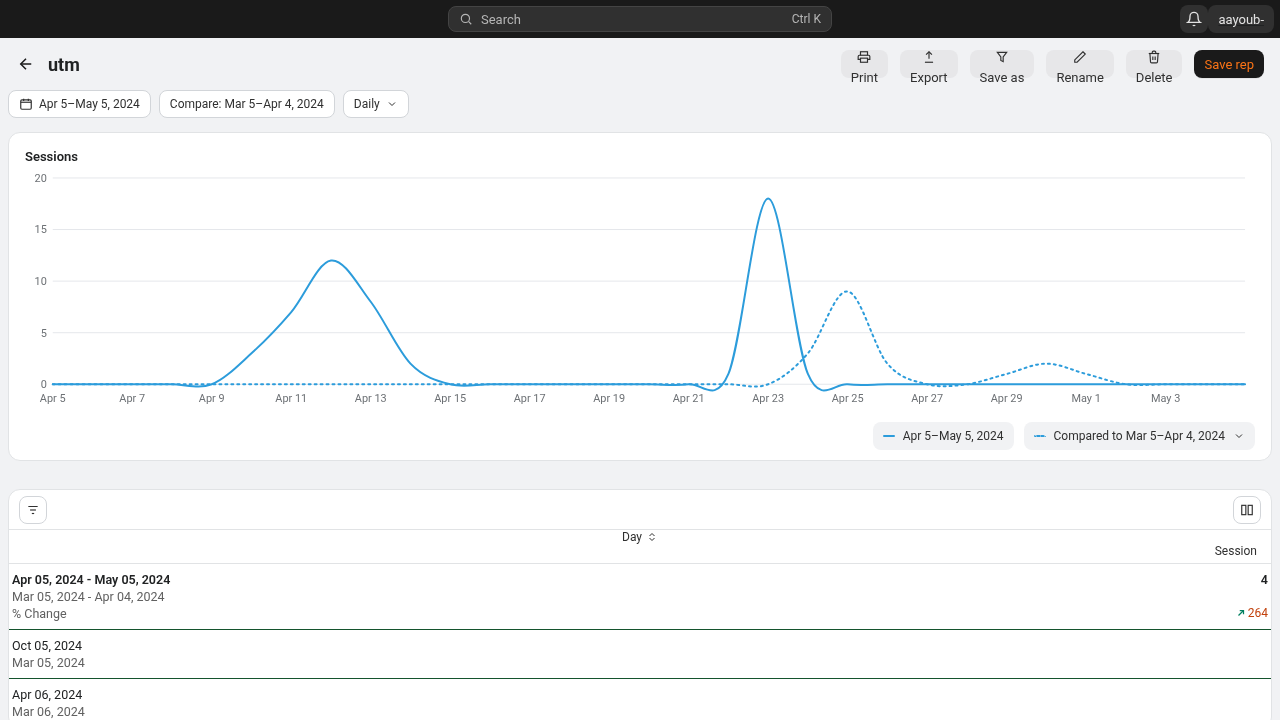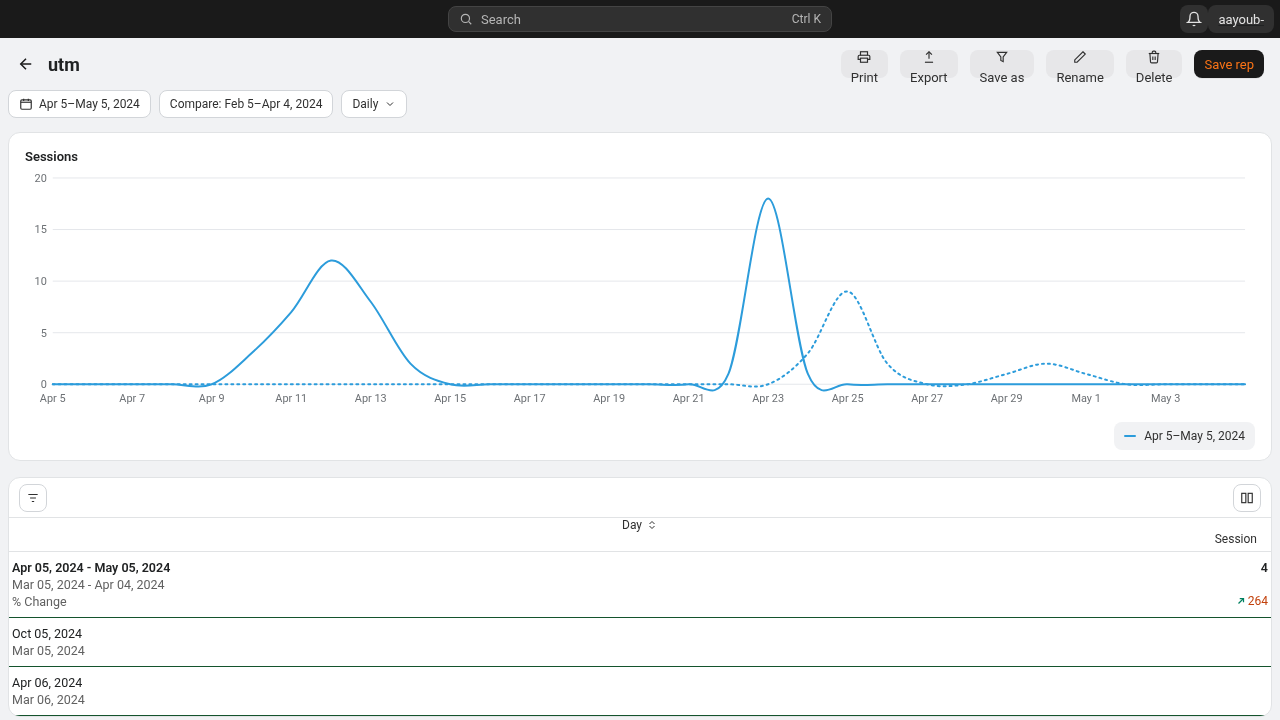--- a/index.html
+++ b/index.html
@@ -21,21 +21,21 @@
   .actbtn { height: 28px; background: #fff; border: 1px solid #00000010; border-radius: 8px; padding: 0 10px; display: flex; align-items: center; gap: 6px; font-size: 13px; color: #303030; box-shadow: 0 1px 0 rgba(0,0,0,.05); cursor: pointer; }
   .actbtn.light { background: #e7e7e9; border: none; box-shadow: none; flex-direction: column; }
   .actbtn.dark  { background: #1a1a1a; color: #f97316; border: none; }
   .actbtn svg { flex: none; }
 
   
   .filterrow { padding: 0 8px 14px 8px; display: flex; gap: 8px; }
   .pill { height: 28px; background: #fff; border: 1px solid #d2d5d9; border-radius: 8px; padding: 0 10px; display: flex; align-items: center; gap: 6px; font-size: 12px; color: #303030; }
 
   
-  .card { background: #fff; border: 1px solid #e1e3e5; border-radius: 12px; margin: 0 8px 16px 8px; }
+  .card { background: #fff; border: 1px solid #e1e3e5; border-radius: 12px; margin: 0 8px 28px 8px; }
   .chartcard { padding: 16px 16px 10px 16px; }
   .charttitle { font-size: 13px; font-weight: 600; margin-bottom: 8px; }
   .chartwrap { position: relative; height: 240px; }
   .chartwrap svg { position: absolute; inset: 0; }
   .legendrow { display: flex; justify-content: flex-end; gap: 10px; padding-top: 10px; }
   .legpill { height: 28px; background: #f1f2f4; border-radius: 8px; padding: 0 10px; display: flex; align-items: center; gap: 8px; font-size: 12px; color: #303030; }
   .swatch { width: 12px; height: 2px; border-radius: 2px; }
   .swatch.solid  { background: #2c9cdb; }
   .swatch.dotted { border-top: 2px dotted #2c9cdb; height: 0; }
 
@@ -137,21 +137,21 @@
   <div class="pill">
     <svg width="14" height="14" viewBox="0 0 24 24" fill="none" stroke="#303030" stroke-width="2">
         <rect x="3" y="5" width="18" height="16" rx="2"></rect>
         <line x1="3" y1="9" x2="21" y2="9"></line>
         <line x1="8" y1="3" x2="8" y2="7"></line>
         <line x1="16" y1="3" x2="16" y2="7"></line>
       </svg>
     <span>Apr 5–May 5, 2024</span>
   </div>
   <div class="pill">
-    <span>Compare: Feb 5–Apr 4, 2024</span>
+    <span>Compare: Mar 5–Apr 4, 2024</span>
   </div>
   <div class="pill">
     <span>Daily</span>
     <svg width="12" height="12" viewBox="0 0 24 24" fill="none" stroke="#303030" stroke-width="2">
         <polyline points="6 9 12 15 18 9"></polyline>
       </svg>
   </div>
 </div>
 
 <div class="card chartcard">
@@ -185,20 +185,27 @@
         <text class="axis-tick" x="989.6" y="232" text-anchor="middle">Apr 29</text>
         <text class="axis-tick" x="1069.7333333333333" y="232" text-anchor="middle">May 1</text>
         <text class="axis-tick" x="1149.8666666666668" y="232" text-anchor="middle">May 3</text>
       </svg>
   </div>
   <div class="legendrow">
     <div class="legpill">
       <span class="swatch solid"></span>
       <span>Apr 5–May 5, 2024</span>
     </div>
+    <div class="legpill">
+      <span class="swatch dotted"></span>
+      <span>Compared to Mar 5–Apr 4, 2024</span>
+      <svg width="12" height="12" viewBox="0 0 24 24" fill="none" stroke="#303030" stroke-width="2">
+          <polyline points="6 9 12 15 18 9"></polyline>
+        </svg>
+    </div>
   </div>
 </div>
 
 <div class="card tablecard">
   <div class="tabletools">
     <div class="iconbtn">
       <svg width="14" height="14" viewBox="0 0 24 24" fill="none" stroke="#303030" stroke-width="2">
           <line x1="4" y1="6" x2="20" y2="6"></line>
           <line x1="7" y1="12" x2="17" y2="12"></line>
           <line x1="10" y1="18" x2="14" y2="18"></line>

